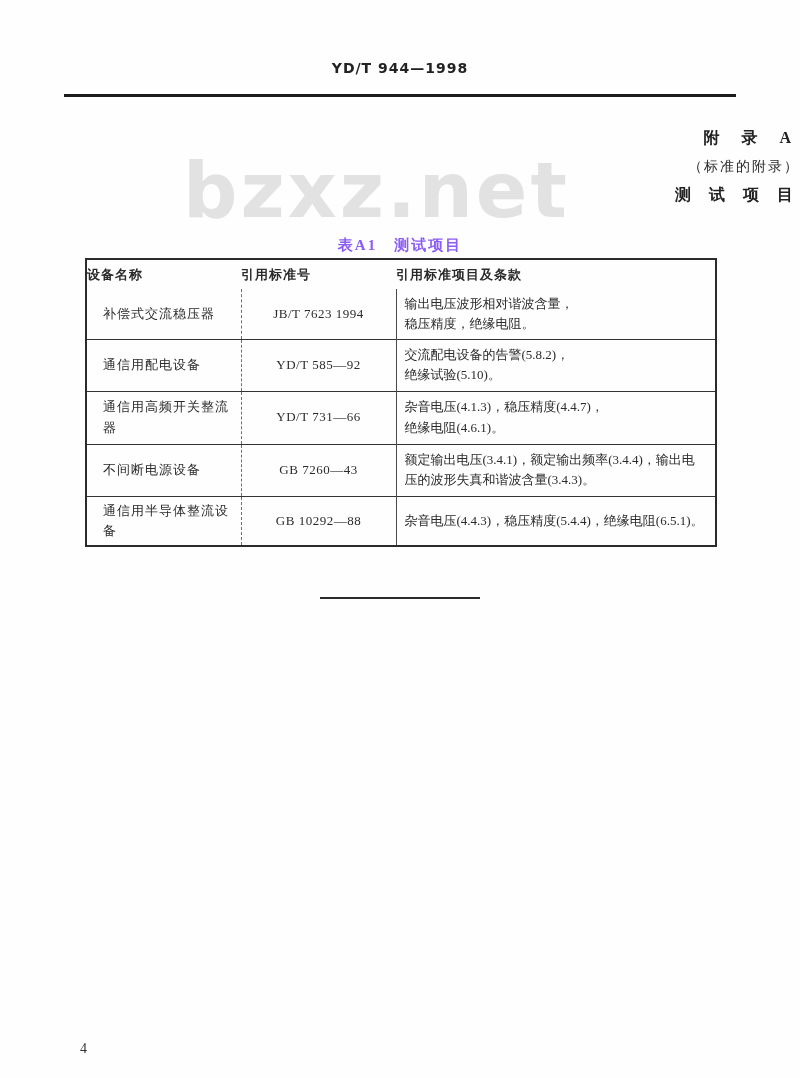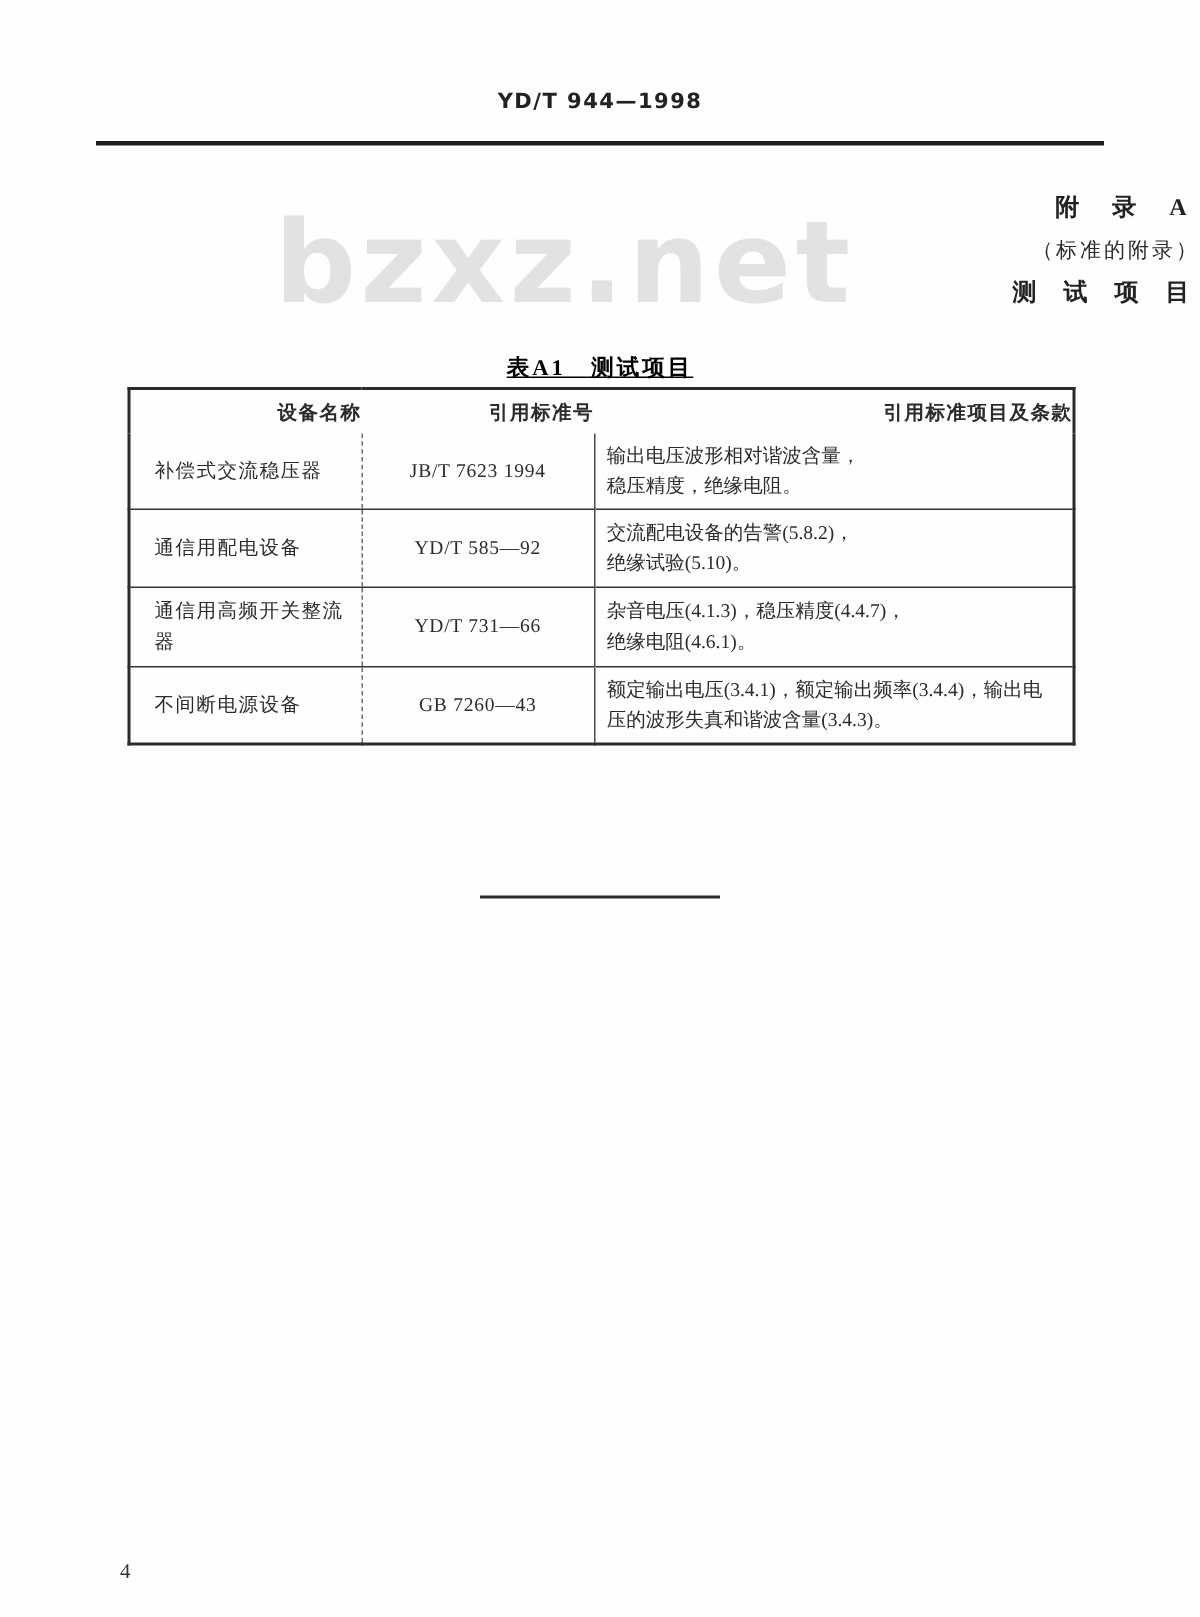--- a/index.html
+++ b/index.html
@@ -27,21 +27,21 @@
   }
   .head-rule {
     position: absolute;
     top: 94px; left: 64px;
     width: 672px; height: 3px;
     background: #1c1c1c;
   }
   
   .watermark {
     position: absolute;
-    top: 130px; left: 183px;
+    top: 146px; left: 183px;
     font-family: "DejaVu Sans", "Liberation Sans", sans-serif;
     font-size: 76px;
     font-weight: 800;
     letter-spacing: 3px;
     color: #e2e2e2;
     z-index: 0;
     user-select: none;
   }
   
   .title-block {
@@ -70,42 +70,41 @@
     color: #222;
   }
   
   .table-caption {
     position: absolute;
     top: 236px; left: 85px; width: 630px;
     text-align: center;
     font-size: 15px;
     font-weight: 700;
     letter-spacing: 2px;
-    color: #000000;
+    color: #8b5cf6;
     z-index: 1;
-    text-decoration: underline;
   }
   
   table.spec {
     position: absolute;
     top: 258px; left: 85px;
     width: 630px;
     border-collapse: collapse;
     table-layout: fixed;
     z-index: 1;
     font-size: 13px;
     color: #2b2b2b;
     border: 2px solid #2b2b2b;
   }
   table.spec col.c1 { width: 155px; }
   table.spec col.c2 { width: 155px; }
   table.spec col.c3 { width: 320px; }
   table.spec thead td {
     height: 30px;
-    text-align: right;
+    text-align: left;
     vertical-align: middle;
     font-weight: 600;
     letter-spacing: 1px;
     padding-top: 0;
   }
   table.spec tbody td {
     vertical-align: middle;
     padding: 4px 8px;
     line-height: 1.55;
   }
@@ -182,20 +181,25 @@
         <td>通信用高频开关整流器</td>
         <td class="std-no">YD/T 731—66</td>
         <td>杂音电压(4.1.3)，稳压精度(4.4.7)，
 绝缘电阻(4.6.1)。</td>
       </tr>
       <tr class="r4">
         <td>不间断电源设备</td>
         <td class="std-no">GB 7260—43</td>
         <td>额定输出电压(3.4.1)，额定输出频率(3.4.4)，输出电压的波形失真和谐波含量(3.4.3)。</td>
       </tr>
+      <tr class="r5">
+        <td>通信用半导体整流设备</td>
+        <td class="std-no">GB 10292—88</td>
+        <td>杂音电压(4.4.3)，稳压精度(5.4.4)，绝缘电阻(6.5.1)。</td>
+      </tr>
     </tbody>
   </table>
 
   <div class="end-rule"></div>
 
   <div class="page-number">4</div>
 
 </div>
 
 </body></html>

